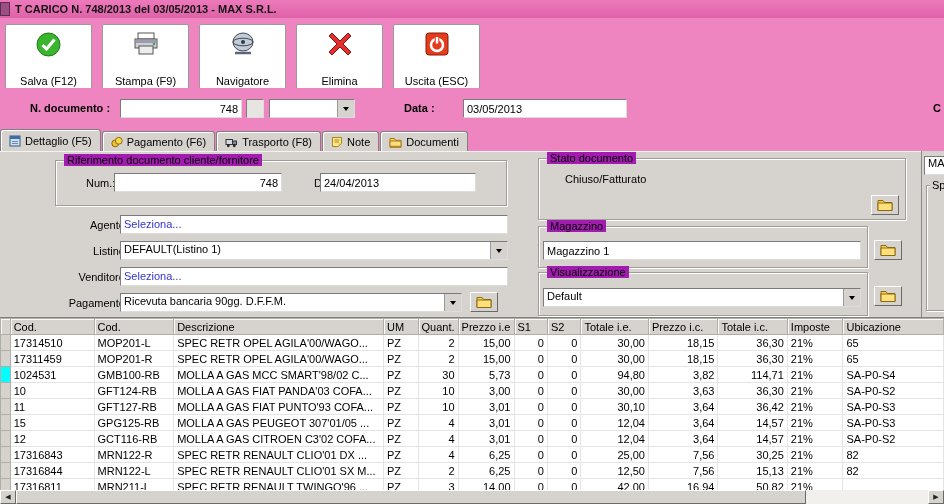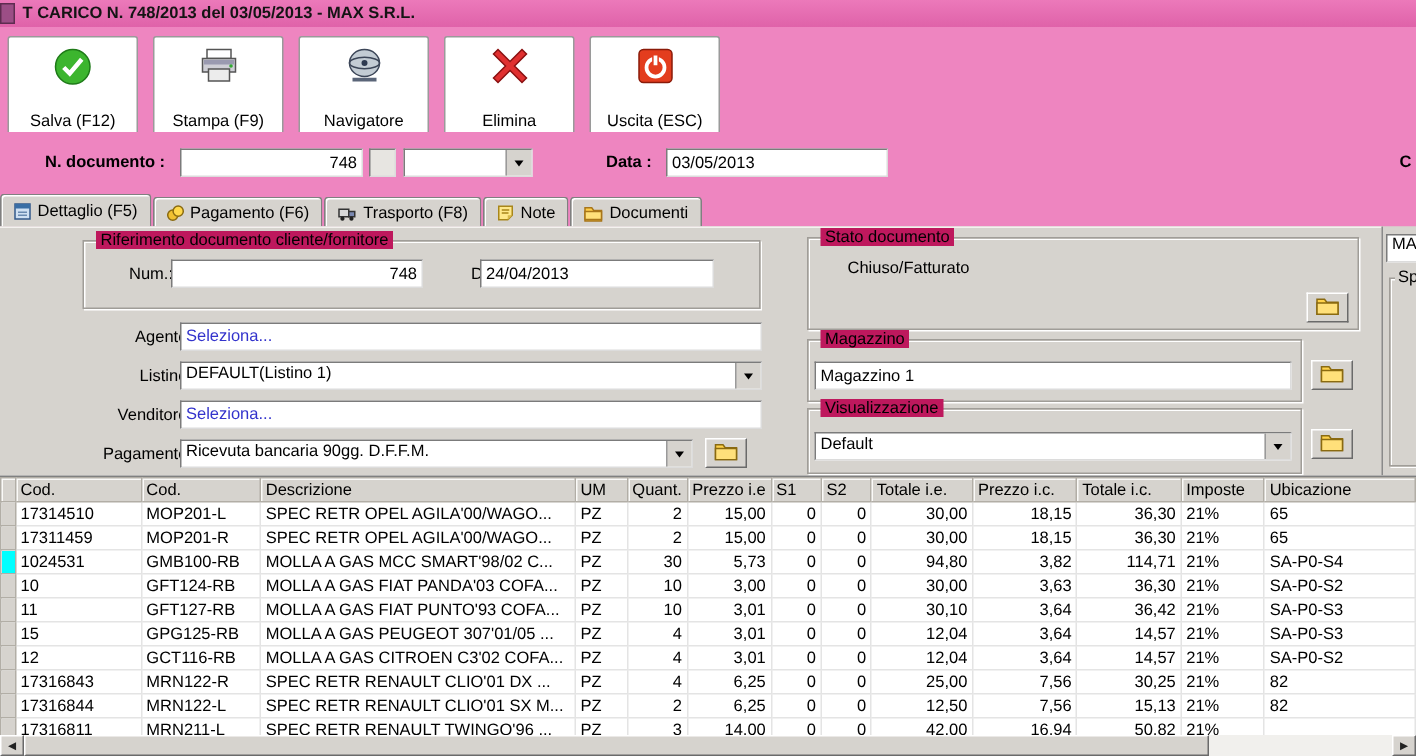--- a/index.html
+++ b/index.html
@@ -47,21 +47,21 @@
     box-shadow:inset 1px 1px 0 #fff;white-space:nowrap;}
   .tab.active{height:21px;}
 
   
   .content{position:absolute;top:151px;left:0;width:922px;height:166px;background:#d6d3ce;
     border-top:1px solid #f4f2ef;}
   .side-cut{position:absolute;top:151px;right:0;width:22px;height:166px;background:#d6d3ce;
     border-left:1px solid #8a8a8a;overflow:hidden;}
   .groupbox{position:absolute;border:1px solid #a09d98;box-shadow:1px 1px 0 #fff, inset 1px 1px 0 #fff;
     box-sizing:border-box;}
-  .legend{position:absolute;top:-7px;left:8px;background:#be185d;padding:0 3px;white-space:nowrap;}
+  .legend{position:absolute;top:-7px;left:8px;background:#a21caf;padding:0 3px;white-space:nowrap;}
   .folder-btn{position:absolute;width:28px;height:20px;background:#d6d3ce;border:1px solid;
     border-color:#fff #6a6a6a #6a6a6a #fff;display:flex;align-items:center;justify-content:center;
     box-sizing:border-box;}
 
   
   .grid-wrap{position:absolute;top:317px;left:0;width:944px;height:173px;background:#fff;
     overflow:hidden;border-top:1px solid #808080;}
   .grid-wrap table{border-collapse:collapse;table-layout:fixed;font-size:11px;}
   .grid-wrap th{height:15px;background:#d6d3ce;border:1px solid #b2aea6;box-shadow:inset 1px 1px 0 #fbfaf8;
     font-weight:normal;text-align:left;padding:0 3px;overflow:hidden;white-space:nowrap;}
@@ -145,21 +145,21 @@
 
   <div class="doc-header">
     <span class="blab" style="left:30px;top:14px">N. documento :</span>
     <input class="field" style="left: 120px; top: 11px; width: 122px; text-align: right;" value="748">
     <span class="mini-box" style="left:246px;top:11px"></span>
     <span class="combo" style="left:269px;top:11px;width:86px">
       <span class="combo-text"></span>
       <span class="combo-arrow"></span>
     </span>
     <span class="blab" style="left:404px;top:14px">Data :</span>
-    <input class="field" style="left: 444px; top: 11px; width: 148px;" value="03/05/2013">
+    <input class="field" style="left: 463px; top: 11px; width: 164px;" value="03/05/2013">
     <span class="blab" style="left:933px;top:14px">C</span>
   </div>
 
   <div class="tabstrip">
       <div class="tab active">
         <span style="display: flex;">
           <svg width="12" height="12" viewBox="0 0 12 12">
             <rect x="1" y="1" width="10" height="10" fill="#cfe0f2" stroke="#335a8a"></rect>
             <rect x="1" y="1" width="10" height="3" fill="#3a6ea5"></rect>
             <line x1="3" y1="6.5" x2="9" y2="6.5" stroke="#6a8ab0"></line>

